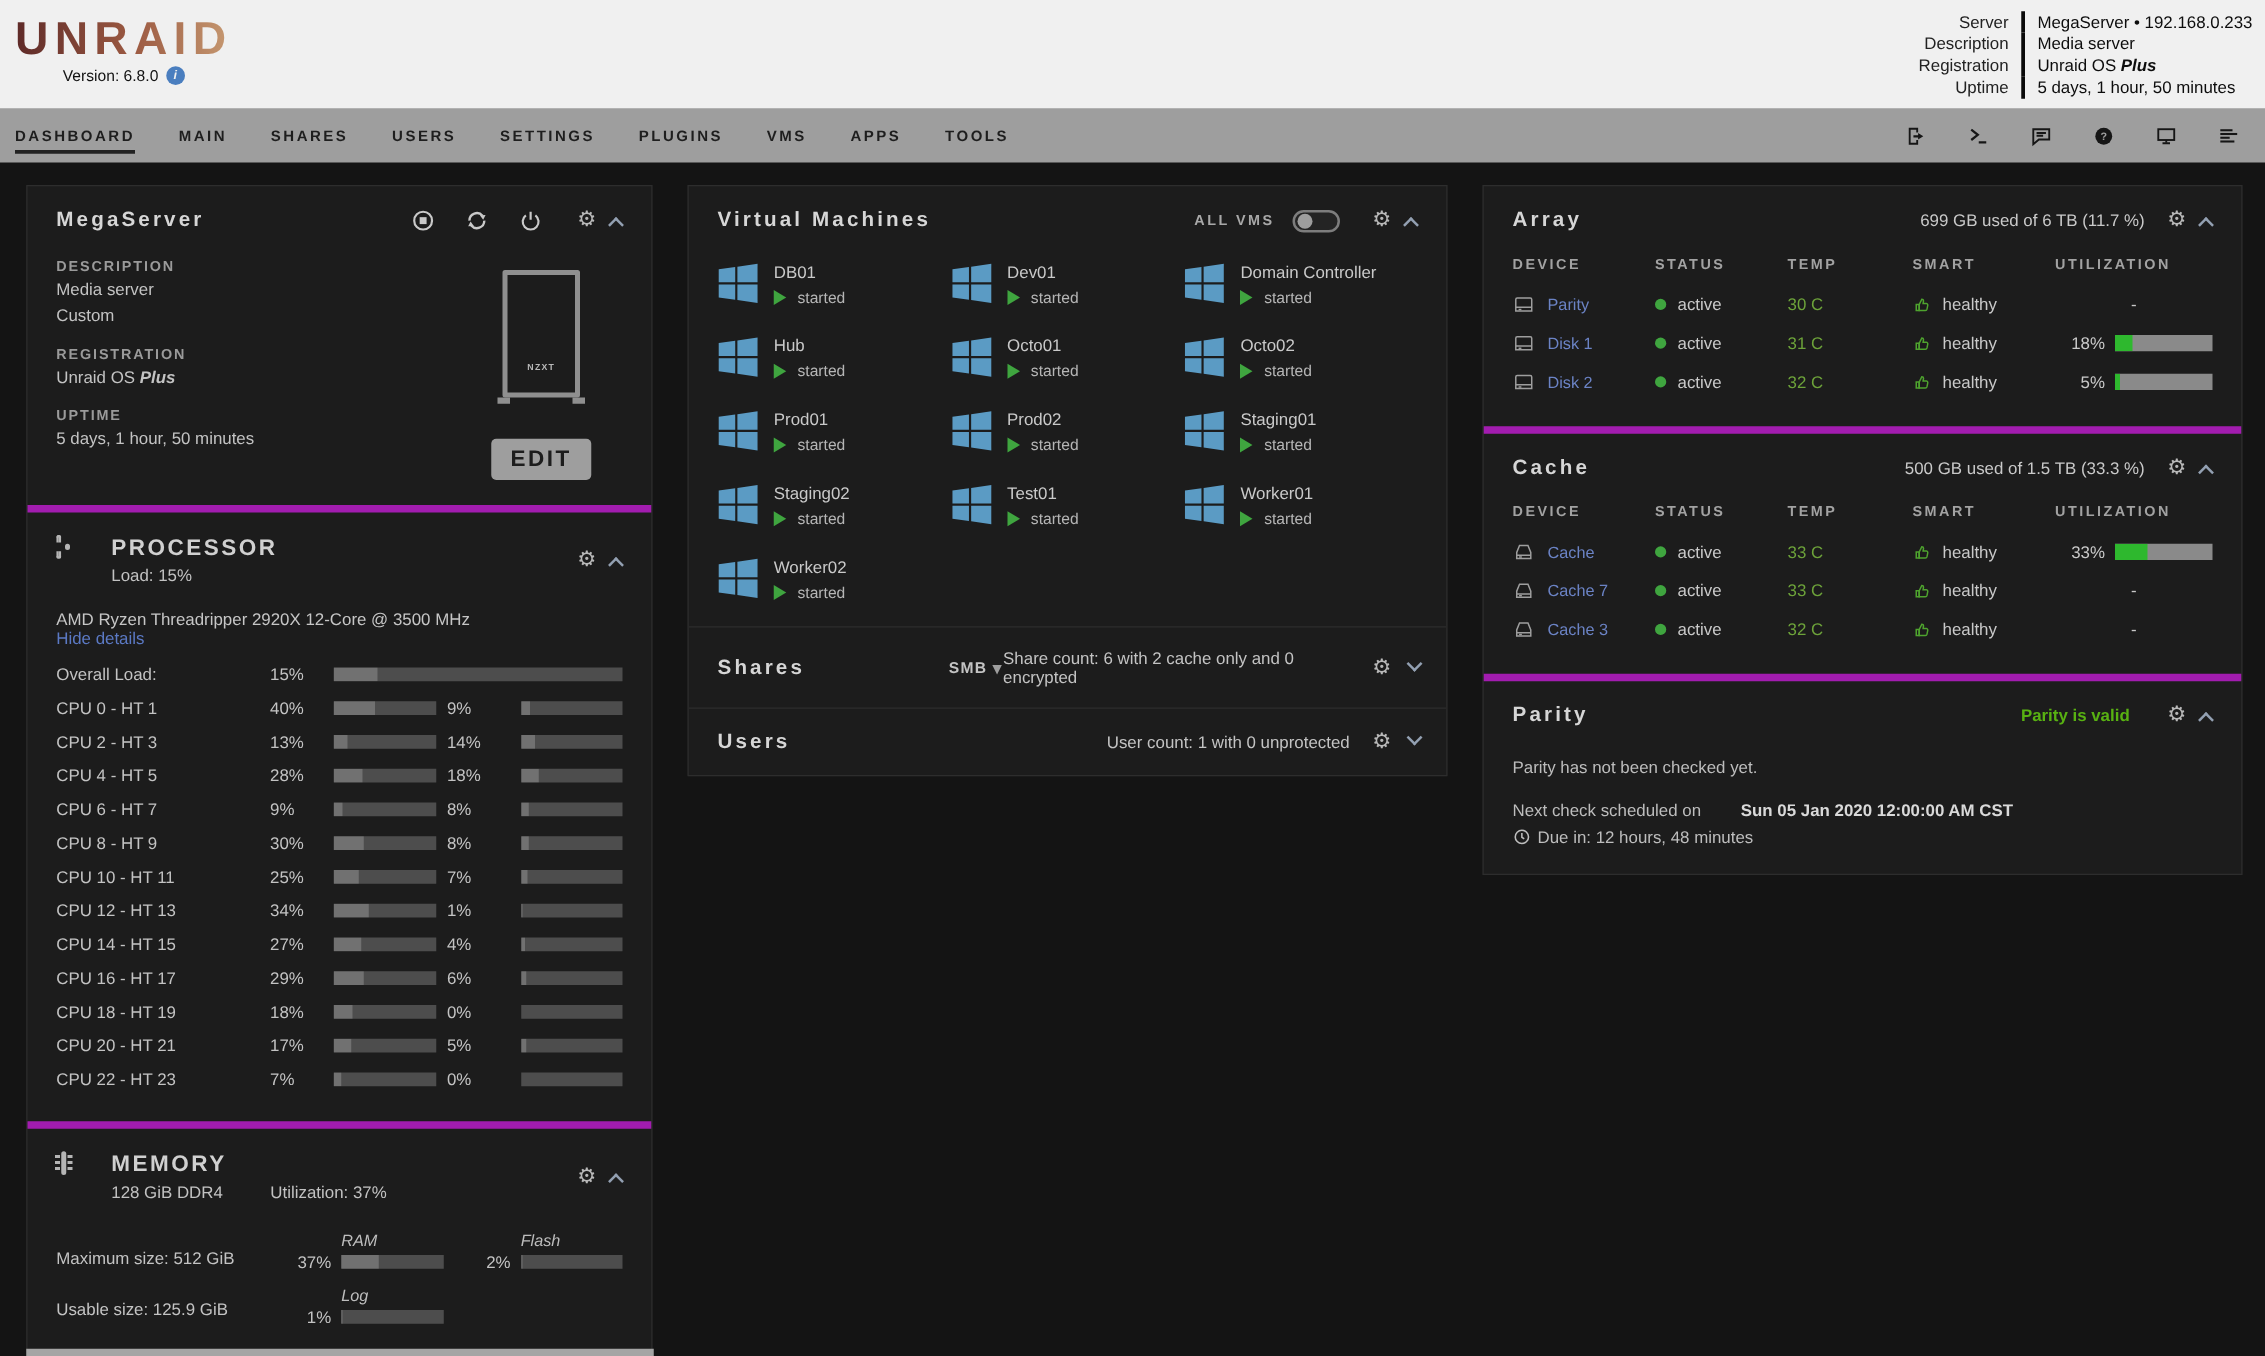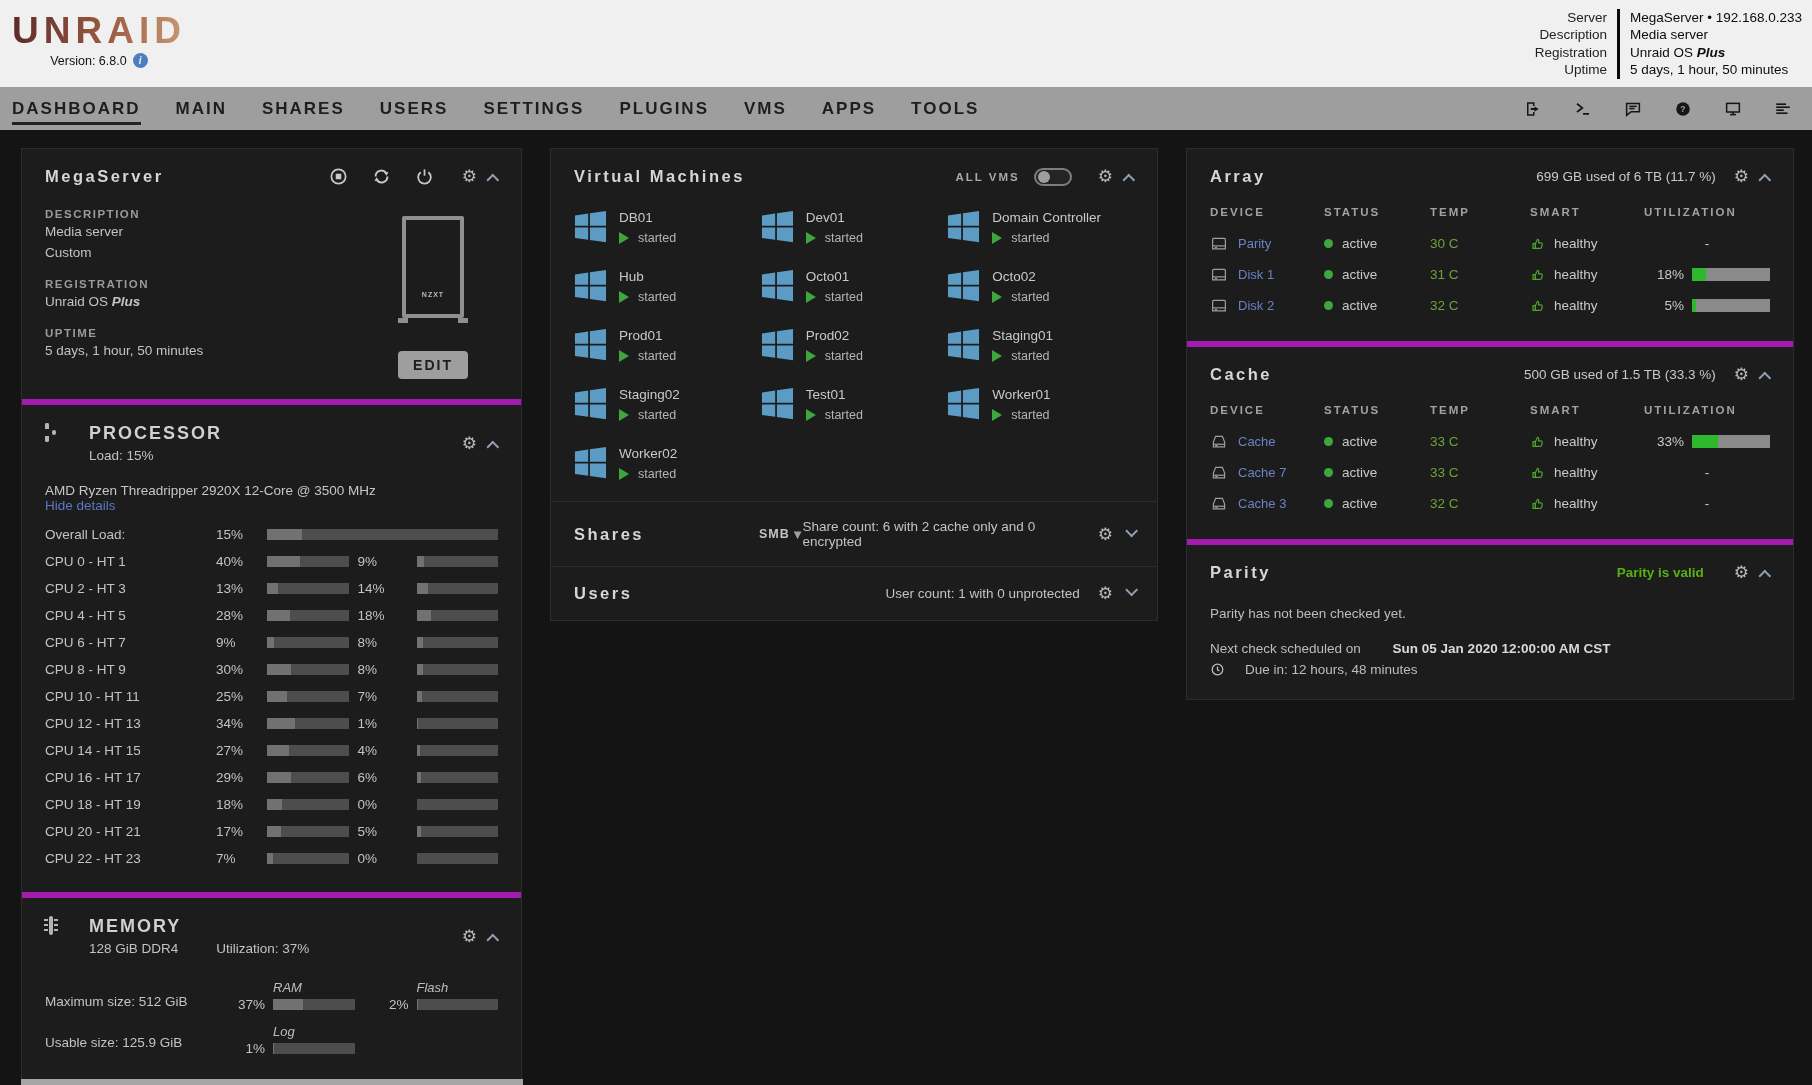--- a/index.html
+++ b/index.html
@@ -15,21 +15,21 @@
   .version { font-size:12.5px; color:#111; margin-top:3px; text-align:center; display:flex; align-items:center; justify-content:center; gap:6px; }
   .info-dot { width:15px; height:15px; border-radius:50%; background:#4a7ebf; color:#f0f0f0; font-size:10px; font-weight:bold; display:inline-flex; align-items:center; justify-content:center; font-style:italic; }
   .server-meta { align-self:center; margin-right:10px; display:grid; grid-template-columns:auto auto; font-size:13.5px; line-height:17.5px; }
   .meta-label { text-align:right; padding-right:10px; color:#222; }
   .meta-value { border-left:3px solid #0a0a0a; padding-left:10px; color:#0d0d0d; }
   .meta-value em { font-weight:bold; font-style:italic; }
 
   
   .mainnav { height:43px; background:#9e9e9e; display:flex; align-items:center; justify-content:space-between; padding:0 20px 0 12px; }
   .nav-list { display:flex; gap:35px; list-style:none; align-items:center; }
-  .nav-item { font-weight:bold; font-size:17px; letter-spacing:2px; color:#1e1e1e; cursor:pointer; }
+  .nav-item { font-weight:bold; font-size:12px; letter-spacing:2px; color:#1e1e1e; cursor:pointer; }
   .nav-item.active span { border-bottom:3px solid #222; padding-bottom:4px; }
   .nav-icons { display:flex; gap:32px; align-items:center; }
   .nav-icons .icn { width:18px; height:18px; color:#161616; cursor:pointer; }
   .nav-icons svg { width:100%; height:100%; }
 
   
   .content { display:flex; padding:18px 18px 0 21px; gap:28px; align-items:flex-start; }
   .panel { background:#1c1c1c; border:1px solid #2d2d2d; }
   .col-left  { width:501px; min-height:1049px; display:flex; flex-direction:column; }
   .col-mid   { width:608px; }
@@ -53,21 +53,21 @@
   .srv-info { flex:1; }
   .mini-label { font-size:11.5px; letter-spacing:1.5px; color:#9a9a9a; font-weight:bold; margin-top:16px; }
   .mini-label:first-child { margin-top:0; }
   .srv-info p { color:#c3c3c3; line-height:18px; margin-top:3px; }
   .srv-info em { font-weight:bold; font-style:italic; }
   .srv-case-wrap { width:130px; display:flex; flex-direction:column; align-items:center; padding-top:8px; }
   .case { width:62px; height:102px; border:4px solid #8f8f8f; border-radius:2px; position:relative; }
   .case-brand { position:absolute; bottom:16px; left:0; right:0; text-align:center; font-size:7px; letter-spacing:1px; color:#b9b9b9; font-weight:bold; }
   .case-feet { width:70px; display:flex; justify-content:space-between; }
   .case-feet i { width:10px; height:5px; background:#8f8f8f; display:block; }
-  .edit-btn { margin-top:28px; background:#9e9e9e; color:#1d1d1d; font-weight:bold; letter-spacing:2px; font-size:14px; padding:6px 15px; border:none; border-radius:4px; cursor:pointer; font-family:inherit; }
+  .edit-btn { margin-top:28px; background:#9e9e9e; color:#1d1d1d; font-weight:bold; letter-spacing:2px; font-size:18px; padding:6px 15px; border:none; border-radius:4px; cursor:pointer; font-family:inherit; }
 
   
   .hw-hdr { display:flex; align-items:flex-start; }
   .hw-icon-box { width:44px; padding-top:2px; }
   .cpu-icon { width:30px; height:30px; border:2px dashed #b5b5b5; border-radius:5px; position:relative; }
   .cpu-icon::after { content:""; position:absolute; inset:5px; border:2px solid #b5b5b5; border-radius:2px; }
   .mem-icon { width:24px; height:30px; border:2px solid #b5b5b5; border-radius:2px; position:relative; margin-left:4px; }
   .mem-icon::before, .mem-icon::after { content:""; position:absolute; top:1px; bottom:1px; width:4px;
       background:repeating-linear-gradient(#b5b5b5 0 2px, transparent 2px 5px); }
   .mem-icon::before { left:-7px; } .mem-icon::after { right:-7px; }
@@ -139,21 +139,21 @@
   .util-cell .upct { width:40px; text-align:right; margin-right:8px; color:#c9c9c9; }
   .ubar { width:78px; height:13px; background:#8a8a8a; position:relative; overflow:hidden; }
   .ubar i { position:absolute; left:0; top:0; bottom:0; background:#2eb82e; display:block; }
   .util-dash { width:126px; text-align:center; color:#c9c9c9; }
 
   
   .parity-status { color:#58b112; font-weight:bold; margin-right:30px; }
   .parity-body { margin-top:22px; color:#bdbdbd; line-height:19px; }
   .parity-body .l2 { margin-top:16px; }
   .parity-body strong { color:#d9d9d9;margin-left:28px; }
-  .due-row { display:flex; align-items:center; gap:20px; margin-top:2px; }
+  .due-row { display:flex; align-items:center; gap:5px; margin-top:2px; }
   .due-row .icn { width:15px; height:15px; color:#bdbdbd; }
   .due-row svg { width:100%; height:100%; }
 
   .footer-strip { position:absolute; left:21px; bottom:0; width:502px; height:6px; background:#a5a5a5; }
 </style>
 </head>
 <body>
 
 <header class="topbar">
   <div class="brand">

